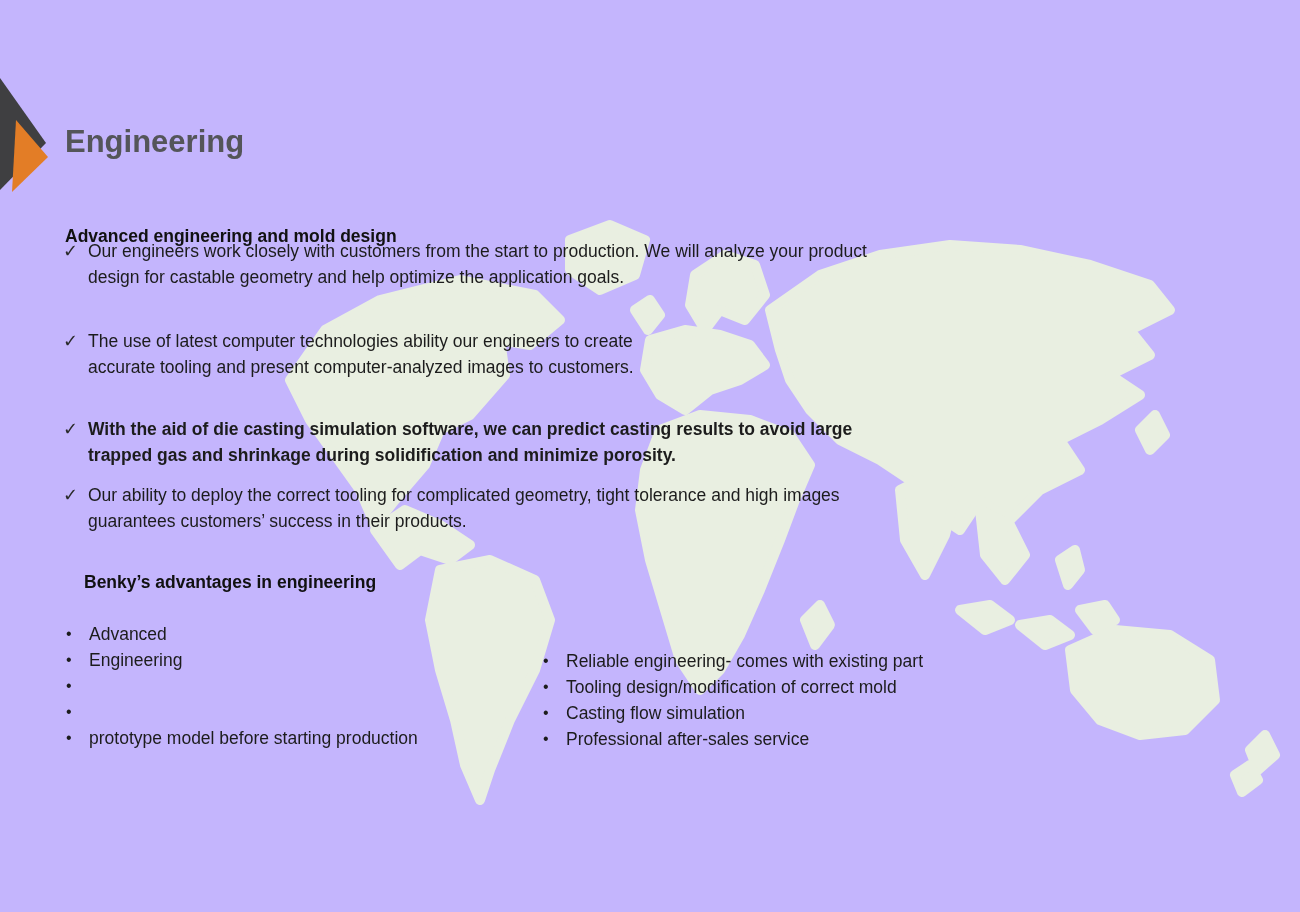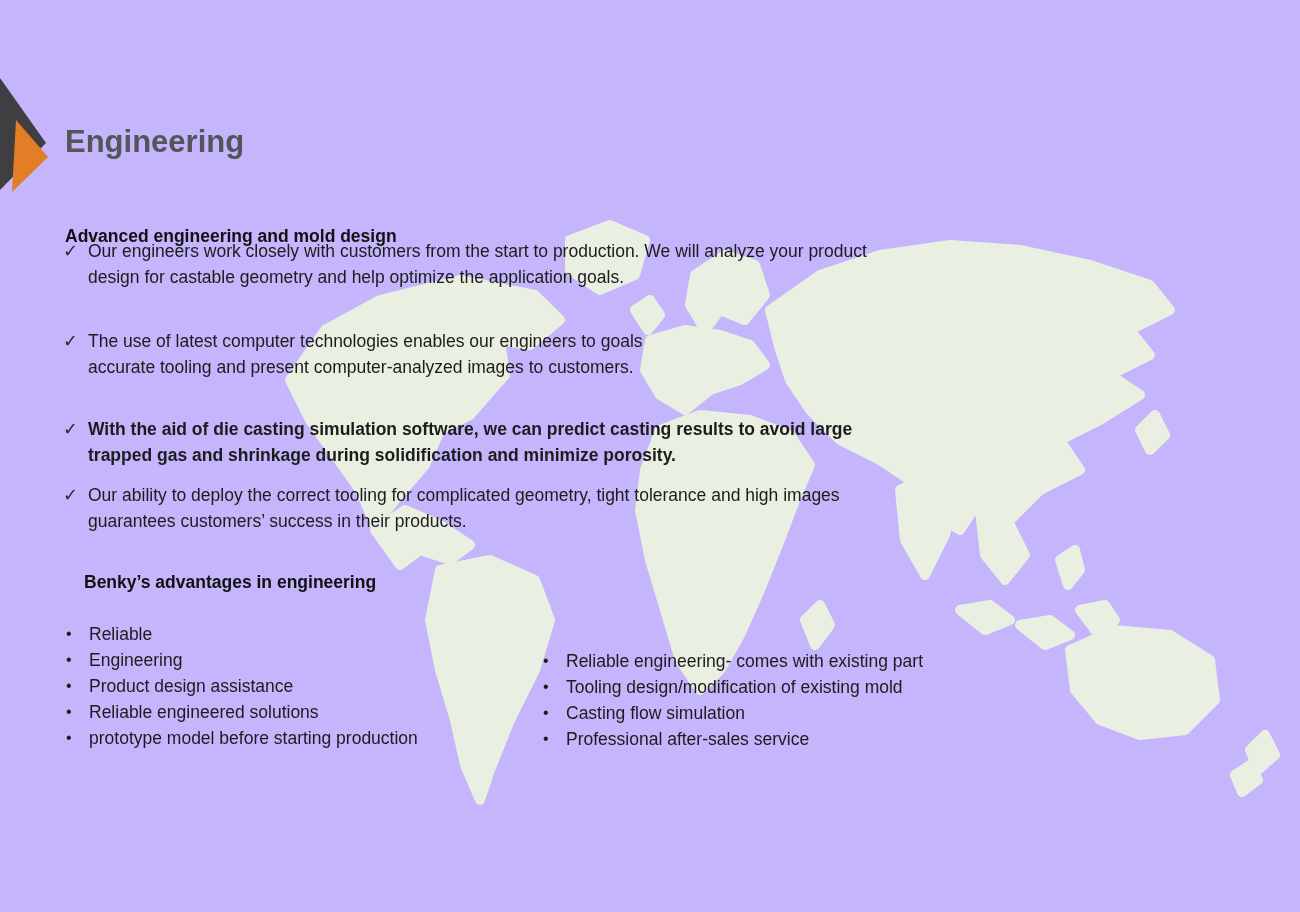--- a/index.html
+++ b/index.html
@@ -152,64 +152,62 @@
   <div class="page-title">Engineering</div>
 
   <div class="sec-heading h1">Advanced engineering and mold design</div>
 
   <div class="check-item c0">
     <span class="tick">✓</span>
     <span class="ctext">Our engineers work closely with customers from the start to production. We will analyze your product design for castable geometry and help optimize the application goals.</span>
   </div>
   <div class="check-item c1">
     <span class="tick">✓</span>
-    <span class="ctext">The use of latest computer technologies enables our engineers to goals accurate tooling and present computer-analyzed images to customers.</span>
+    <span class="ctext">The use of latest computer technologies ability our engineers to create accurate tooling and present computer-analyzed images to customers.</span>
   </div>
   <div class="check-item c2">
     <span class="tick">✓</span>
     <span class="ctext">With the aid of die casting simulation software, we can predict casting results to avoid large trapped gas and shrinkage during solidification and minimize porosity.</span>
   </div>
   <div class="check-item c3">
     <span class="tick">✓</span>
     <span class="ctext">Our ability to deploy the correct tooling for complicated geometry, tight tolerance and high images guarantees customers’ success in their products.</span>
   </div>
 
   <div class="sec-heading h2">Benky’s advantages in engineering</div>
 
   <ul class="adv-list left">
     <li>
       <span class="dot">•</span>
-      <span>Reliable</span>
+      <span>Advanced</span>
     </li>
     <li>
       <span class="dot">•</span>
       <span>Engineering</span>
     </li>
     <li>
       <span class="dot">•</span>
-      <span>Product design assistance</span>
-    </li>
-    <li>
-      <span class="dot">•</span>
-      <span>Reliable engineered solutions</span>
+    </li>
+    <li>
+      <span class="dot">•</span>
     </li>
     <li>
       <span class="dot">•</span>
       <span>prototype model before starting production</span>
     </li>
   </ul>
 
   <ul class="adv-list right">
     <li>
       <span class="dot">•</span>
       <span>Reliable engineering- comes with existing part</span>
     </li>
     <li>
       <span class="dot">•</span>
-      <span>Tooling design/modification of existing mold</span>
+      <span>Tooling design/modification of correct mold</span>
     </li>
     <li>
       <span class="dot">•</span>
       <span>Casting flow simulation</span>
     </li>
     <li>
       <span class="dot">•</span>
       <span>Professional after-sales service</span>
     </li>
   </ul>

